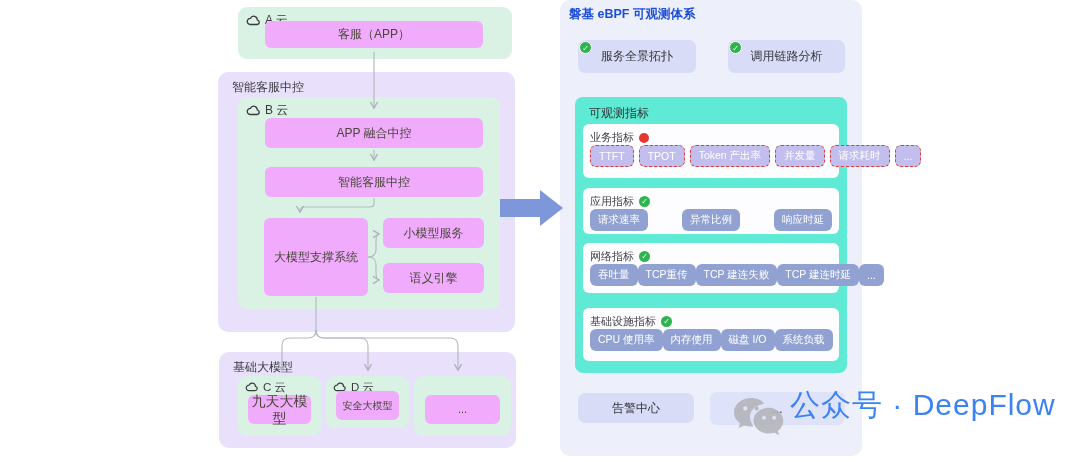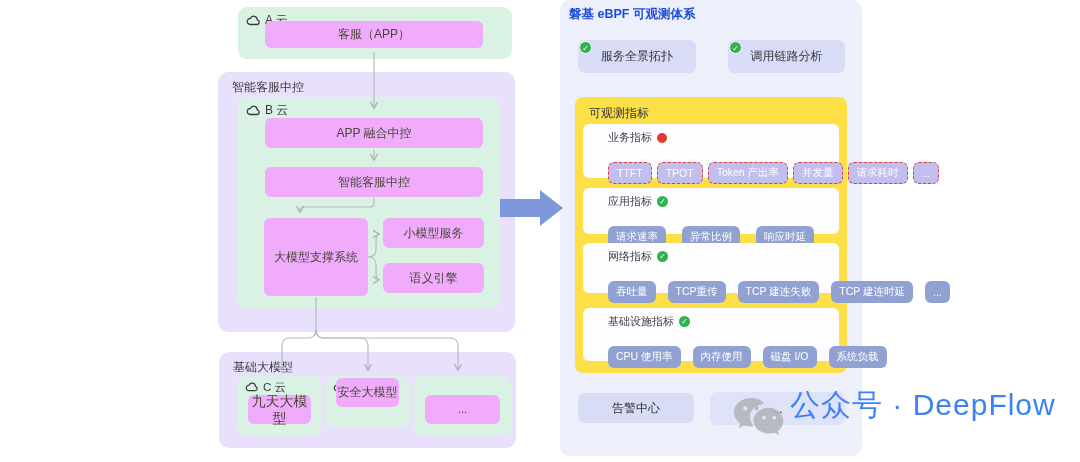--- a/index.html
+++ b/index.html
@@ -10,29 +10,29 @@
   .cont-purple{position:absolute;background:#e9e1fb;border-radius:10px}
   .node-yellow{position:absolute;background:#f0abfc;border-radius:6px;display:flex;align-items:center;justify-content:center;font-size:12px;color:#4a4639;text-align:center;line-height:1.2}
   .zone-label{position:absolute;display:flex;align-items:center;gap:4px;font-size:12px;color:#3a3a3e;white-space:nowrap}
   .cont-label{position:absolute;font-size:12px;color:#3a3a3e;white-space:nowrap}
   .cloud-ic{display:inline-flex;flex:none}
   
   .panel{position:absolute;left:560px;top:0;width:302px;height:456px;background:#edeffb;border-radius:10px}
   .p-title{position:absolute;left:9px;top:6px;font-size:12.5px;font-weight:bold;color:#1d4ed8}
   .feat-btn{position:absolute;background:#d8dcf6;border-radius:7px;display:flex;align-items:center;justify-content:center;font-size:12px;color:#35353e;cursor:default}
   .corner-check{position:absolute;left:1px;top:1px;width:13px;height:13px;border-radius:50%;background:#2eb34f;color:#fff;font-size:8px;line-height:13px;text-align:center;border:1px solid #fff}
-  .metrics-box{position:absolute;left:15px;top:97px;width:272px;height:276px;background:#fde047;border-radius:8px}
+  .metrics-box{position:absolute;left:15px;top:97px;width:272px;height:276px;background:#5eead4;border-radius:8px}
   .metrics-title{position:absolute;left:14px;top:8px;font-size:12px;color:#333338}
-  .mcard{position:absolute;left:8px;width:256px;background:#fdfdff;border-radius:6px;padding:6px 25px}
+  .mcard{position:absolute;left:8px;width:256px;background:#fdfdff;border-radius:6px;padding:6px 7px}
   .mhead{display:flex;align-items:center;gap:5px;font-size:11px;color:#3f3f46}
   .status{display:inline-flex;align-items:center;justify-content:center;flex:none}
   .dot-red{width:10px;height:10px;border-radius:50%;background:#e6382e}
   .check-green{width:11px;height:11px;border-radius:50%;background:#2eb34f;color:#fff;font-size:8px}
-  .badge-row{display:flex;align-items:center;gap:5px;margin-top:17px}
-  .row-spread{justify-content:space-between;gap:12px}
+  .badge-row{display:flex;align-items:center;gap:5px;margin-top:0}
+  .row-spread{justify-content:space-between;gap:0}
   .chip{height:22px;display:inline-flex;align-items:center;justify-content:center;padding:0 8px;border-radius:6px;font-size:10.5px;color:#fff;white-space:nowrap;flex:none}
   .chip-solid{background:#91a2d2}
   .chip-dashed{background:#c2beee;border:1.5px dashed #e03c36}
   .btm-btn{position:absolute;background:#d8dcf6;border-radius:7px;display:flex;align-items:center;justify-content:center;font-size:12px;color:#35353e}
   
   .wm-text{position:absolute;left:790px;top:385px;font-size:30px;color:#3b82f6;letter-spacing:1px;white-space:nowrap}
   .wm-icon{position:absolute;left:733px;top:396px;opacity:.85}
   svg.connector-layer{position:absolute;left:0;top:0;pointer-events:none}
 </style>
 </head>
@@ -85,21 +85,21 @@
 </div>
 <div class="zone-green" style="left:326px;top:376px;width:83px;height:52px">
   <div class="zone-label" style="left:7px;top:4px;font-size:11.5px">
     <span class="cloud-ic">
         <svg width="14" height="11" viewBox="0 0 15 12">
           <path d="M4.2 9.5 h6.6 a2.4 2.4 0 0 0 .5 -4.74 A3.6 3.6 0 0 0 4.4 3.4 A2.9 2.9 0 0 0 4.2 9.5 Z" fill="none" stroke="#3a3a3e" stroke-width="1.3"></path>
         </svg>
       </span>
     <span>D 云</span>
   </div>
-  <div class="node-yellow" style="left:10px;top:2px;width:63px;height:29px;font-size:12px">安全大模型</div>
+  <div class="node-yellow" style="left:10px;top:15px;width:63px;height:29px;font-size:10px">安全大模型</div>
 </div>
 <div class="zone-green" style="left:414px;top:376px;width:97px;height:60px">
   <div class="node-yellow" style="left:11px;top:19px;width:75px;height:29px;font-size:11px">...</div>
 </div>
 
 <div class="panel">
   <div class="p-title">磐基 eBPF 可观测体系</div>
 
   <div class="feat-btn" style="left:18px;top:40px;width:118px;height:33px">
     <span class="corner-check">✓</span>

